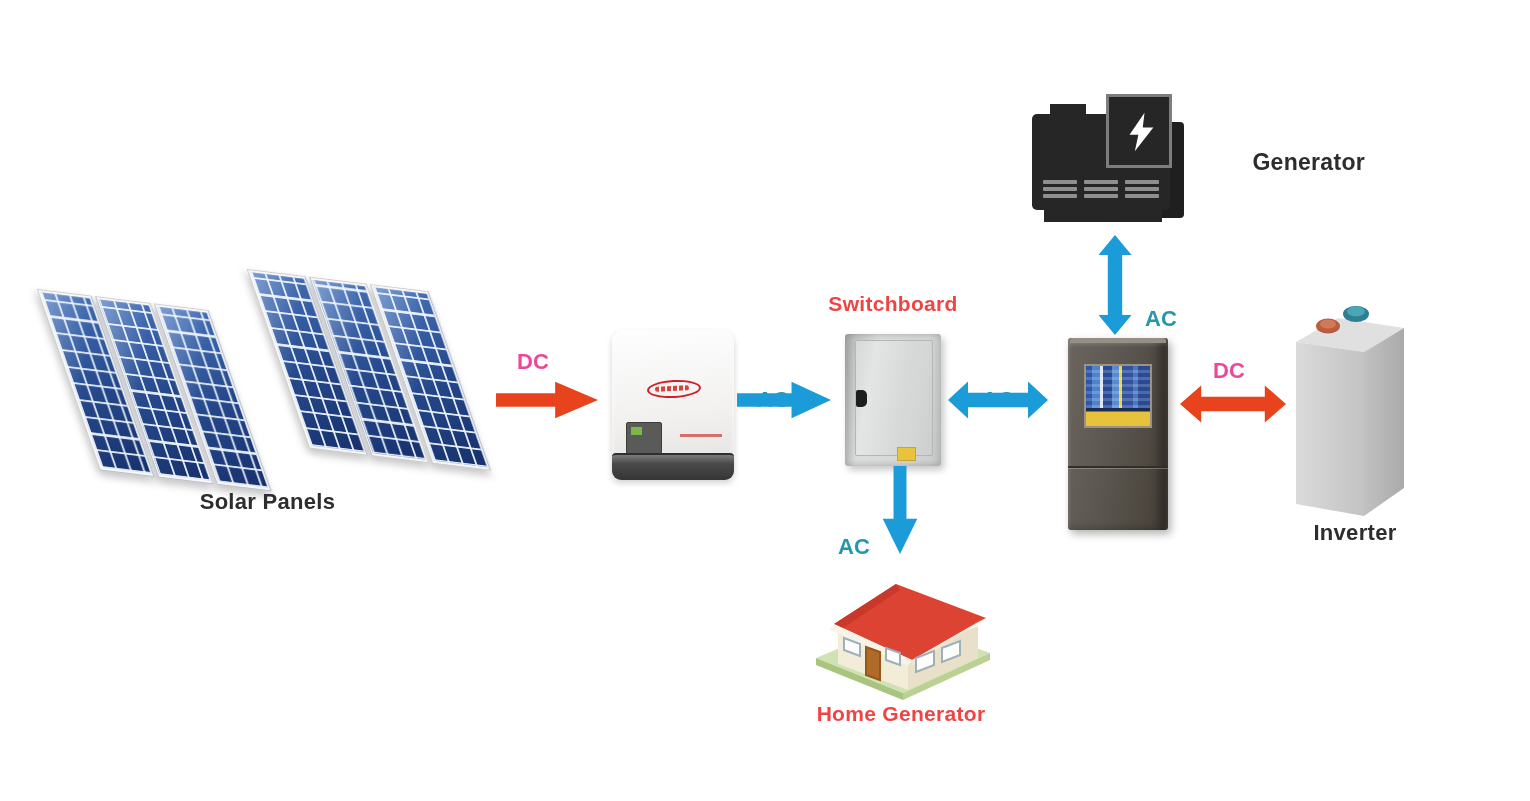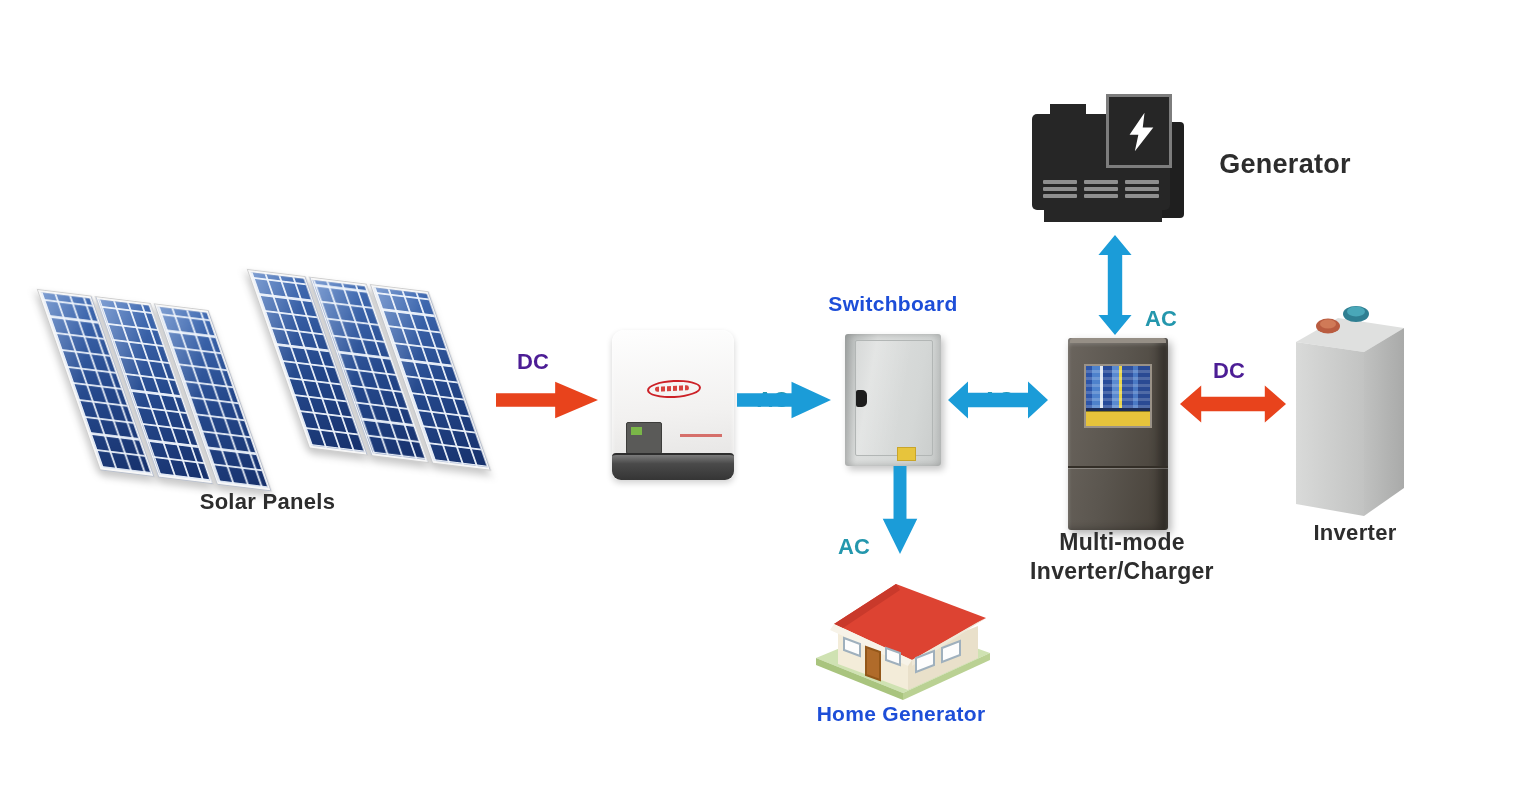--- a/index.html
+++ b/index.html
@@ -2,25 +2,25 @@
 <html><head>
 <meta charset="utf-8">
 <style>
   html,body{margin:0;padding:0;background:#ffffff;}
   .canvas{
     position:relative;width:1530px;height:801px;background:#ffffff;overflow:hidden;
     font-family:"Liberation Sans",sans-serif;
   }
   
   .node-label{position:absolute;font-weight:bold;font-size:22px;color:#2d2d2d;text-align:center;letter-spacing:.3px;}
-  .node-label.muted{color:#1d4ed8;font-size:21px;}
+  .node-label.muted{color:#ef4444;font-size:21px;}
   .node-label.two-line{line-height:29px;font-size:23px;}
   .flow-label{position:absolute;font-weight:bold;font-size:22px;text-align:center;}
   .flow-label.ac{color:#2497ad;margin-top:40px;}
-  .flow-label.dc{color:#4c1d95;}
+  .flow-label.dc{color:#ec4899;}
   
   .arrow{position:absolute;filter:drop-shadow(1px 2px 1px rgba(0,0,0,.12));}
   .arrow.blue{background:#1b9cd8;}
   .arrow.red{background:#e8431c;}
   .arrow.right{clip-path:polygon(0 32%,58% 32%,58% 2%,100% 50%,58% 98%,58% 68%,0 68%);}
   .arrow.double-h{clip-path:polygon(0 50%,20% 4%,20% 32%,80% 32%,80% 4%,100% 50%,80% 96%,80% 68%,20% 68%,20% 96%);}
   .arrow.down{clip-path:polygon(32% 0,68% 0,68% 60%,98% 60%,50% 100%,2% 60%,32% 60%);}
   .arrow.double-v{clip-path:polygon(50% 0,96% 20%,70% 20%,70% 80%,96% 80%,50% 100%,4% 80%,30% 80%,30% 20%,4% 20%);}
   
   .pv-array{position:absolute;display:flex;gap:5px;transform-origin:0 0;
@@ -174,36 +174,32 @@
       </div>
     </div>
     <div class="gen-tab"></div>
     <div class="gen-bolt-box">
       <svg width="44" height="54" viewBox="0 0 100 100">
         <polygon points="58,6 24,56 44,56 36,94 78,40 54,40" fill="#ffffff"></polygon>
       </svg>
     </div>
     <div class="gen-base"></div>
   </div>
-  <div class="node-label" style="left:1205px;top:149px;width:160px;text-align:center;font-size:27px;">Generator</div>
+  <div class="node-label" style="left:1205px;top:149px;width:160px;text-align:right;font-size:23px;">Generator</div>
 
   <div class="arrow double-v blue" style="left:1097px;top:235px;width:36px;height:100px;"></div>
   <div class="flow-label ac" style="left:1131px;top:266px;width:60px;">AC</div>
 
   <div class="multimode">
     <div class="mm-top"></div>
     <div class="mm-display">
       <div class="mm-screen"></div>
       <div class="mm-screen-strip"></div>
     </div>
     <div class="mm-seam"></div>
-  </div>
-  <div class="node-label two-line" style="left:1007px;top:528px;width:230px;">
-    <div>Multi-mode</div>
-    <div>Inverter/Charger</div>
   </div>
 
   <div class="flow-label dc" style="left:1199px;top:358px;width:60px;">DC</div>
   <div class="arrow double-h red" style="left:1180px;top:384px;width:106px;height:40px;"></div>
 
   <svg class="svg-node" style="left:1292px;top:298px;" width="118" height="225" viewBox="0 0 118 225">
     <defs>
       <linearGradient id="batFront" x1="0" y1="0" x2="1" y2="0">
         <stop offset="0" stop-color="#d9dad9"></stop>
           <stop offset="1" stop-color="#c2c3c2"></stop>

